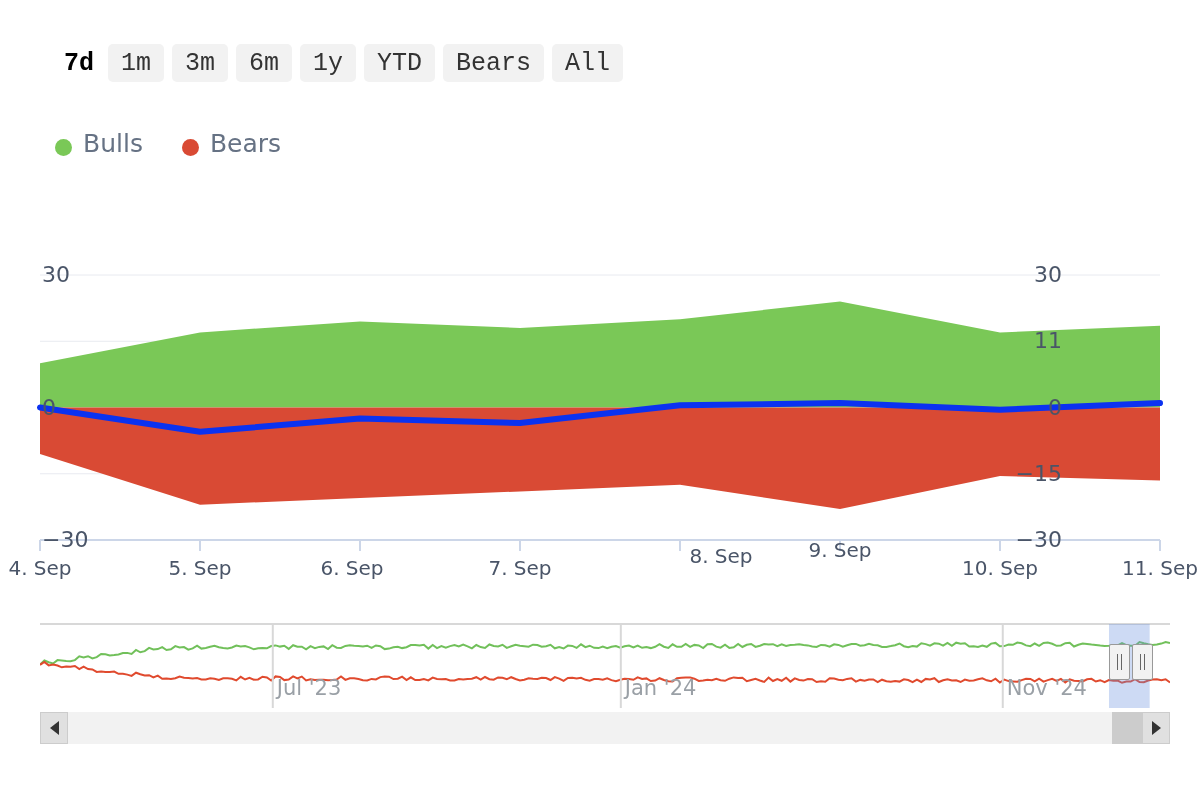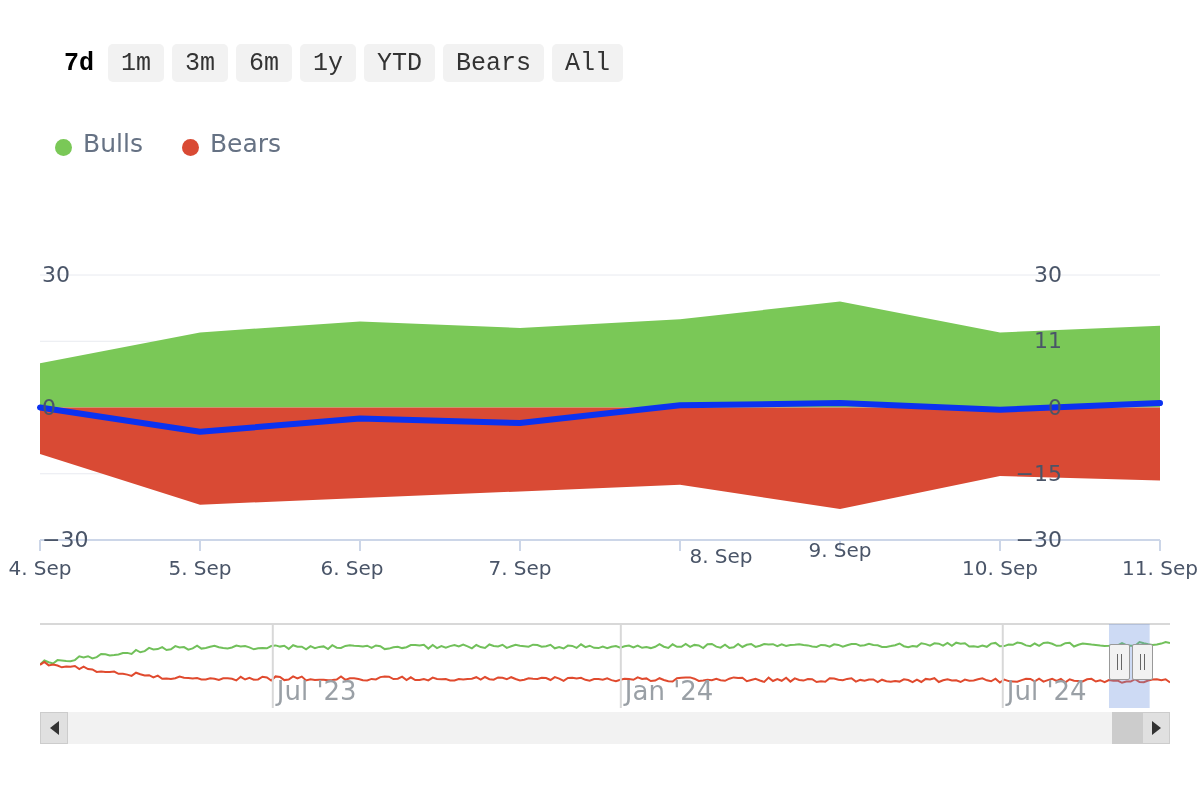--- a/index.html
+++ b/index.html
@@ -115,21 +115,21 @@
   .navigator {
     position: absolute;
     left: 40px;
     top: 622px;
     width: 1130px;
     height: 88px;
   }
   .nav-svg { position: absolute; left: 0; top: 0; }
   .nav-xlabel {
     position: absolute;
-    font-size: 26px;
+    font-size: 21px;
     color: #9aa0a6;
     line-height: 1;
     white-space: nowrap;
     top: 56px;
   }
   .nav-handle-group {
     position: absolute;
     top: 22px;
     left: 1069px;
     display: flex;
@@ -267,21 +267,21 @@
         <path d="M0.0 42.5 L4.4 38.5 L8.7 40.2 L13.1 41.5 L17.5 38.1 L21.8 38.6 L26.2 39.1 L30.5 39.3 L34.9 38.1 L39.3 34.3 L43.6 35.4 L48.0 34.2 L52.4 36.5 L56.7 35.1 L61.1 32.0 L65.4 32.3 L69.8 33.4 L74.2 33.1 L78.5 32.4 L82.9 31.0 L87.3 30.9 L91.6 32.0 L96.0 27.9 L100.3 30.3 L104.7 29.1 L109.1 25.9 L113.4 27.4 L117.8 27.1 L122.2 25.1 L126.5 28.0 L130.9 27.3 L135.3 24.1 L139.6 25.4 L144.0 25.1 L148.3 27.6 L152.7 26.4 L157.1 23.6 L161.4 26.6 L165.8 26.0 L170.2 24.8 L174.5 23.8 L178.9 25.3 L183.2 26.0 L187.6 26.4 L192.0 25.5 L196.3 23.6 L200.7 24.4 L205.1 24.1 L209.4 25.4 L213.8 27.3 L218.1 26.2 L222.5 25.9 L226.9 26.3 L231.2 24.0 L235.6 23.4 L240.0 24.6 L244.3 23.7 L248.7 26.9 L253.1 23.2 L257.4 24.7 L261.8 24.7 L266.1 27.4 L270.5 24.1 L274.9 26.2 L279.2 24.9 L283.6 24.4 L288.0 27.1 L292.3 23.2 L296.7 25.7 L301.0 25.9 L305.4 23.9 L309.8 23.3 L314.1 23.7 L318.5 24.0 L322.9 24.5 L327.2 23.7 L331.6 25.9 L335.9 23.5 L340.3 24.2 L344.7 27.1 L349.0 26.6 L353.4 25.3 L357.8 24.7 L362.1 26.1 L366.5 25.2 L370.8 23.0 L375.2 23.0 L379.6 23.6 L383.9 22.8 L388.3 26.6 L392.7 22.9 L397.0 26.1 L401.4 24.1 L405.8 25.6 L410.1 24.1 L414.5 23.0 L418.8 24.5 L423.2 22.6 L427.6 24.4 L431.9 26.4 L436.3 23.0 L440.7 25.1 L445.0 26.0 L449.4 22.5 L453.7 24.0 L458.1 24.4 L462.5 22.8 L466.8 25.9 L471.2 24.3 L475.6 22.7 L479.9 23.8 L484.3 24.2 L488.6 24.7 L493.0 22.7 L497.4 23.1 L501.7 24.8 L506.1 24.2 L510.5 22.8 L514.8 26.3 L519.2 25.1 L523.6 26.5 L527.9 23.6 L532.3 23.9 L536.6 25.9 L541.0 22.3 L545.4 25.1 L549.7 23.7 L554.1 25.8 L558.5 26.1 L562.8 24.5 L567.2 26.2 L571.5 24.7 L575.9 24.1 L580.3 25.8 L584.6 24.2 L589.0 23.6 L593.4 25.4 L597.7 23.6 L602.1 25.8 L606.4 25.1 L610.8 26.1 L615.2 24.8 L619.5 22.2 L623.9 24.7 L628.3 26.0 L632.6 22.3 L637.0 24.8 L641.4 24.8 L645.7 22.0 L650.1 24.9 L654.4 22.9 L658.8 23.4 L663.2 26.0 L667.5 22.2 L671.9 22.0 L676.3 24.6 L680.6 25.6 L685.0 22.7 L689.3 25.9 L693.7 25.2 L698.1 22.0 L702.4 25.0 L706.8 22.8 L711.2 22.0 L715.5 24.9 L719.9 23.7 L724.2 22.1 L728.6 22.4 L733.0 22.2 L737.3 24.2 L741.7 22.4 L746.1 23.9 L750.4 23.0 L754.8 22.8 L759.2 22.3 L763.5 23.1 L767.9 23.4 L772.2 24.5 L776.6 24.9 L781.0 22.9 L785.3 23.2 L789.7 24.7 L794.1 22.3 L798.4 22.9 L802.8 24.6 L807.1 23.3 L811.5 22.0 L815.9 21.9 L820.2 23.7 L824.6 23.3 L829.0 21.7 L833.3 23.0 L837.7 23.3 L842.0 24.9 L846.4 24.9 L850.8 24.1 L855.1 23.2 L859.5 21.5 L863.9 24.2 L868.2 25.2 L872.6 24.1 L876.9 24.6 L881.3 21.3 L885.7 22.1 L890.0 23.7 L894.4 21.3 L898.8 21.7 L903.1 23.6 L907.5 20.9 L911.9 23.8 L916.2 20.7 L920.6 21.7 L924.9 21.3 L929.3 24.6 L933.7 24.3 L938.0 24.9 L942.4 23.6 L946.8 24.8 L951.1 21.6 L955.5 20.9 L959.8 24.3 L964.2 24.1 L968.6 22.6 L972.9 22.8 L977.3 20.5 L981.7 21.3 L986.0 23.4 L990.4 24.2 L994.7 21.5 L999.1 23.8 L1003.5 20.9 L1007.8 20.5 L1012.2 21.8 L1016.6 23.8 L1020.9 23.4 L1025.3 21.2 L1029.7 20.7 L1034.0 24.5 L1038.4 22.7 L1042.7 21.6 L1047.1 21.9 L1051.5 22.5 L1055.8 22.9 L1060.2 23.5 L1064.6 24.0 L1068.9 23.8 L1073.3 23.4 L1077.6 23.4 L1082.0 21.2 L1086.4 23.1 L1090.7 23.8 L1095.1 23.7 L1099.5 20.1 L1103.8 21.2 L1108.2 22.2 L1112.5 22.9 L1116.9 22.6 L1121.3 21.6 L1125.6 20.1 L1130.0 21.0" fill="none" stroke="#71C05A" stroke-width="2"></path>
         <path d="M0.0 42.8 L4.4 39.9 L8.7 43.4 L13.1 42.6 L17.5 43.5 L21.8 45.3 L26.2 44.5 L30.5 44.7 L34.9 44.0 L39.3 47.1 L43.6 44.7 L48.0 47.1 L52.4 47.5 L56.7 49.9 L61.1 49.6 L65.4 50.0 L69.8 50.1 L74.2 49.5 L78.5 51.8 L82.9 51.7 L87.3 52.6 L91.6 53.9 L96.0 50.7 L100.3 52.2 L104.7 53.4 L109.1 53.2 L113.4 55.4 L117.8 53.6 L122.2 56.8 L126.5 56.6 L130.9 57.1 L135.3 56.3 L139.6 54.6 L144.0 55.8 L148.3 56.0 L152.7 56.4 L157.1 56.1 L161.4 57.5 L165.8 57.5 L170.2 56.3 L174.5 56.7 L178.9 58.0 L183.2 56.3 L187.6 56.2 L192.0 56.7 L196.3 58.4 L200.7 54.8 L205.1 57.5 L209.4 55.9 L213.8 57.7 L218.1 57.4 L222.5 54.7 L226.9 55.5 L231.2 58.5 L235.6 54.4 L240.0 54.9 L244.3 58.1 L248.7 57.6 L253.1 54.4 L257.4 56.5 L261.8 54.6 L266.1 58.5 L270.5 57.3 L274.9 58.0 L279.2 57.7 L283.6 57.7 L288.0 58.3 L292.3 58.1 L296.7 57.6 L301.0 54.5 L305.4 57.9 L309.8 56.2 L314.1 56.3 L318.5 57.0 L322.9 58.2 L327.2 58.4 L331.6 56.9 L335.9 57.4 L340.3 55.1 L344.7 54.6 L349.0 54.7 L353.4 57.1 L357.8 56.7 L362.1 54.6 L366.5 58.1 L370.8 55.3 L375.2 58.0 L379.6 58.0 L383.9 57.0 L388.3 58.4 L392.7 55.6 L397.0 57.0 L401.4 57.3 L405.8 57.1 L410.1 58.4 L414.5 58.5 L418.8 57.0 L423.2 57.5 L427.6 56.9 L431.9 56.7 L436.3 55.2 L440.7 57.6 L445.0 55.0 L449.4 57.2 L453.7 57.7 L458.1 55.4 L462.5 55.8 L466.8 57.2 L471.2 55.2 L475.6 57.0 L479.9 58.5 L484.3 57.8 L488.6 56.3 L493.0 56.7 L497.4 57.0 L501.7 55.8 L506.1 56.1 L510.5 58.0 L514.8 55.1 L519.2 56.6 L523.6 58.9 L527.9 56.0 L532.3 55.7 L536.6 56.6 L541.0 55.8 L545.4 57.8 L549.7 58.7 L554.1 57.1 L558.5 57.0 L562.8 57.7 L567.2 56.3 L571.5 58.1 L575.9 59.3 L580.3 57.7 L584.6 56.8 L589.0 57.1 L593.4 57.8 L597.7 55.3 L602.1 56.9 L606.4 56.4 L610.8 59.0 L615.2 58.6 L619.5 56.2 L623.9 58.0 L628.3 59.3 L632.6 59.6 L637.0 56.2 L641.4 55.8 L645.7 55.4 L650.1 55.4 L654.4 56.7 L658.8 59.0 L663.2 58.6 L667.5 57.7 L671.9 58.3 L676.3 56.9 L680.6 58.2 L685.0 58.8 L689.3 56.7 L693.7 55.4 L698.1 56.1 L702.4 55.8 L706.8 59.2 L711.2 58.0 L715.5 56.9 L719.9 58.5 L724.2 59.9 L728.6 55.6 L733.0 59.0 L737.3 57.1 L741.7 58.8 L746.1 55.7 L750.4 59.6 L754.8 56.4 L759.2 58.0 L763.5 58.6 L767.9 57.1 L772.2 57.2 L776.6 60.0 L781.0 59.2 L785.3 59.8 L789.7 56.2 L794.1 56.5 L798.4 57.7 L802.8 58.3 L807.1 56.9 L811.5 56.3 L815.9 59.6 L820.2 57.9 L824.6 58.7 L829.0 57.6 L833.3 57.5 L837.7 60.2 L842.0 57.7 L846.4 59.3 L850.8 59.7 L855.1 59.1 L859.5 59.6 L863.9 57.3 L868.2 58.0 L872.6 60.1 L876.9 57.6 L881.3 60.0 L885.7 56.9 L890.0 57.4 L894.4 56.2 L898.8 60.0 L903.1 58.3 L907.5 57.2 L911.9 58.5 L916.2 58.2 L920.6 60.0 L924.9 57.6 L929.3 58.7 L933.7 58.5 L938.0 57.2 L942.4 56.3 L946.8 58.3 L951.1 59.3 L955.5 56.7 L959.8 60.5 L964.2 57.6 L968.6 59.1 L972.9 59.4 L977.3 59.8 L981.7 58.1 L986.0 56.8 L990.4 57.0 L994.7 59.4 L999.1 56.7 L1003.5 59.6 L1007.8 58.1 L1012.2 56.8 L1016.6 58.9 L1020.9 56.9 L1025.3 60.4 L1029.7 57.3 L1034.0 58.8 L1038.4 58.9 L1042.7 59.5 L1047.1 57.3 L1051.5 56.8 L1055.8 59.5 L1060.2 58.2 L1064.6 60.1 L1068.9 58.1 L1073.3 58.7 L1077.6 58.5 L1082.0 60.8 L1086.4 59.5 L1090.7 59.6 L1095.1 57.2 L1099.5 60.0 L1103.8 60.2 L1108.2 58.5 L1112.5 57.5 L1116.9 57.3 L1121.3 58.2 L1125.6 57.3 L1130.0 60.4" fill="none" stroke="#E04A2E" stroke-width="2"></path>
         <line x1="232.78" x2="232.78" y1="2" y2="86" stroke="#d8d8d8" stroke-width="2"></line>
         <line x1="580.82" x2="580.82" y1="2" y2="86" stroke="#d8d8d8" stroke-width="2"></line>
         <line x1="962.76" x2="962.76" y1="2" y2="86" stroke="#d8d8d8" stroke-width="2"></line>
         <rect x="1068.98" y="2" width="40.68000000000009" height="84" fill="#6690dd" fill-opacity="0.33"></rect>
       </svg>
     <div id="nav-labels">
         <div class="nav-xlabel" style="left: 236.78px;">Jul '23</div>
         <div class="nav-xlabel" style="left: 584.82px;">Jan '24</div>
-        <div class="nav-xlabel" style="left: 966.76px;">Jul '24</div>
+        <div class="nav-xlabel" style="left: 966.76px;">Nov '24</div>
       </div>
     <div class="nav-handle-group">
       <div class="nav-handle">
         <span class="grip"></span>
         <span class="grip"></span>
       </div>
       <div class="nav-handle">
         <span class="grip"></span>
         <span class="grip"></span>
       </div>

